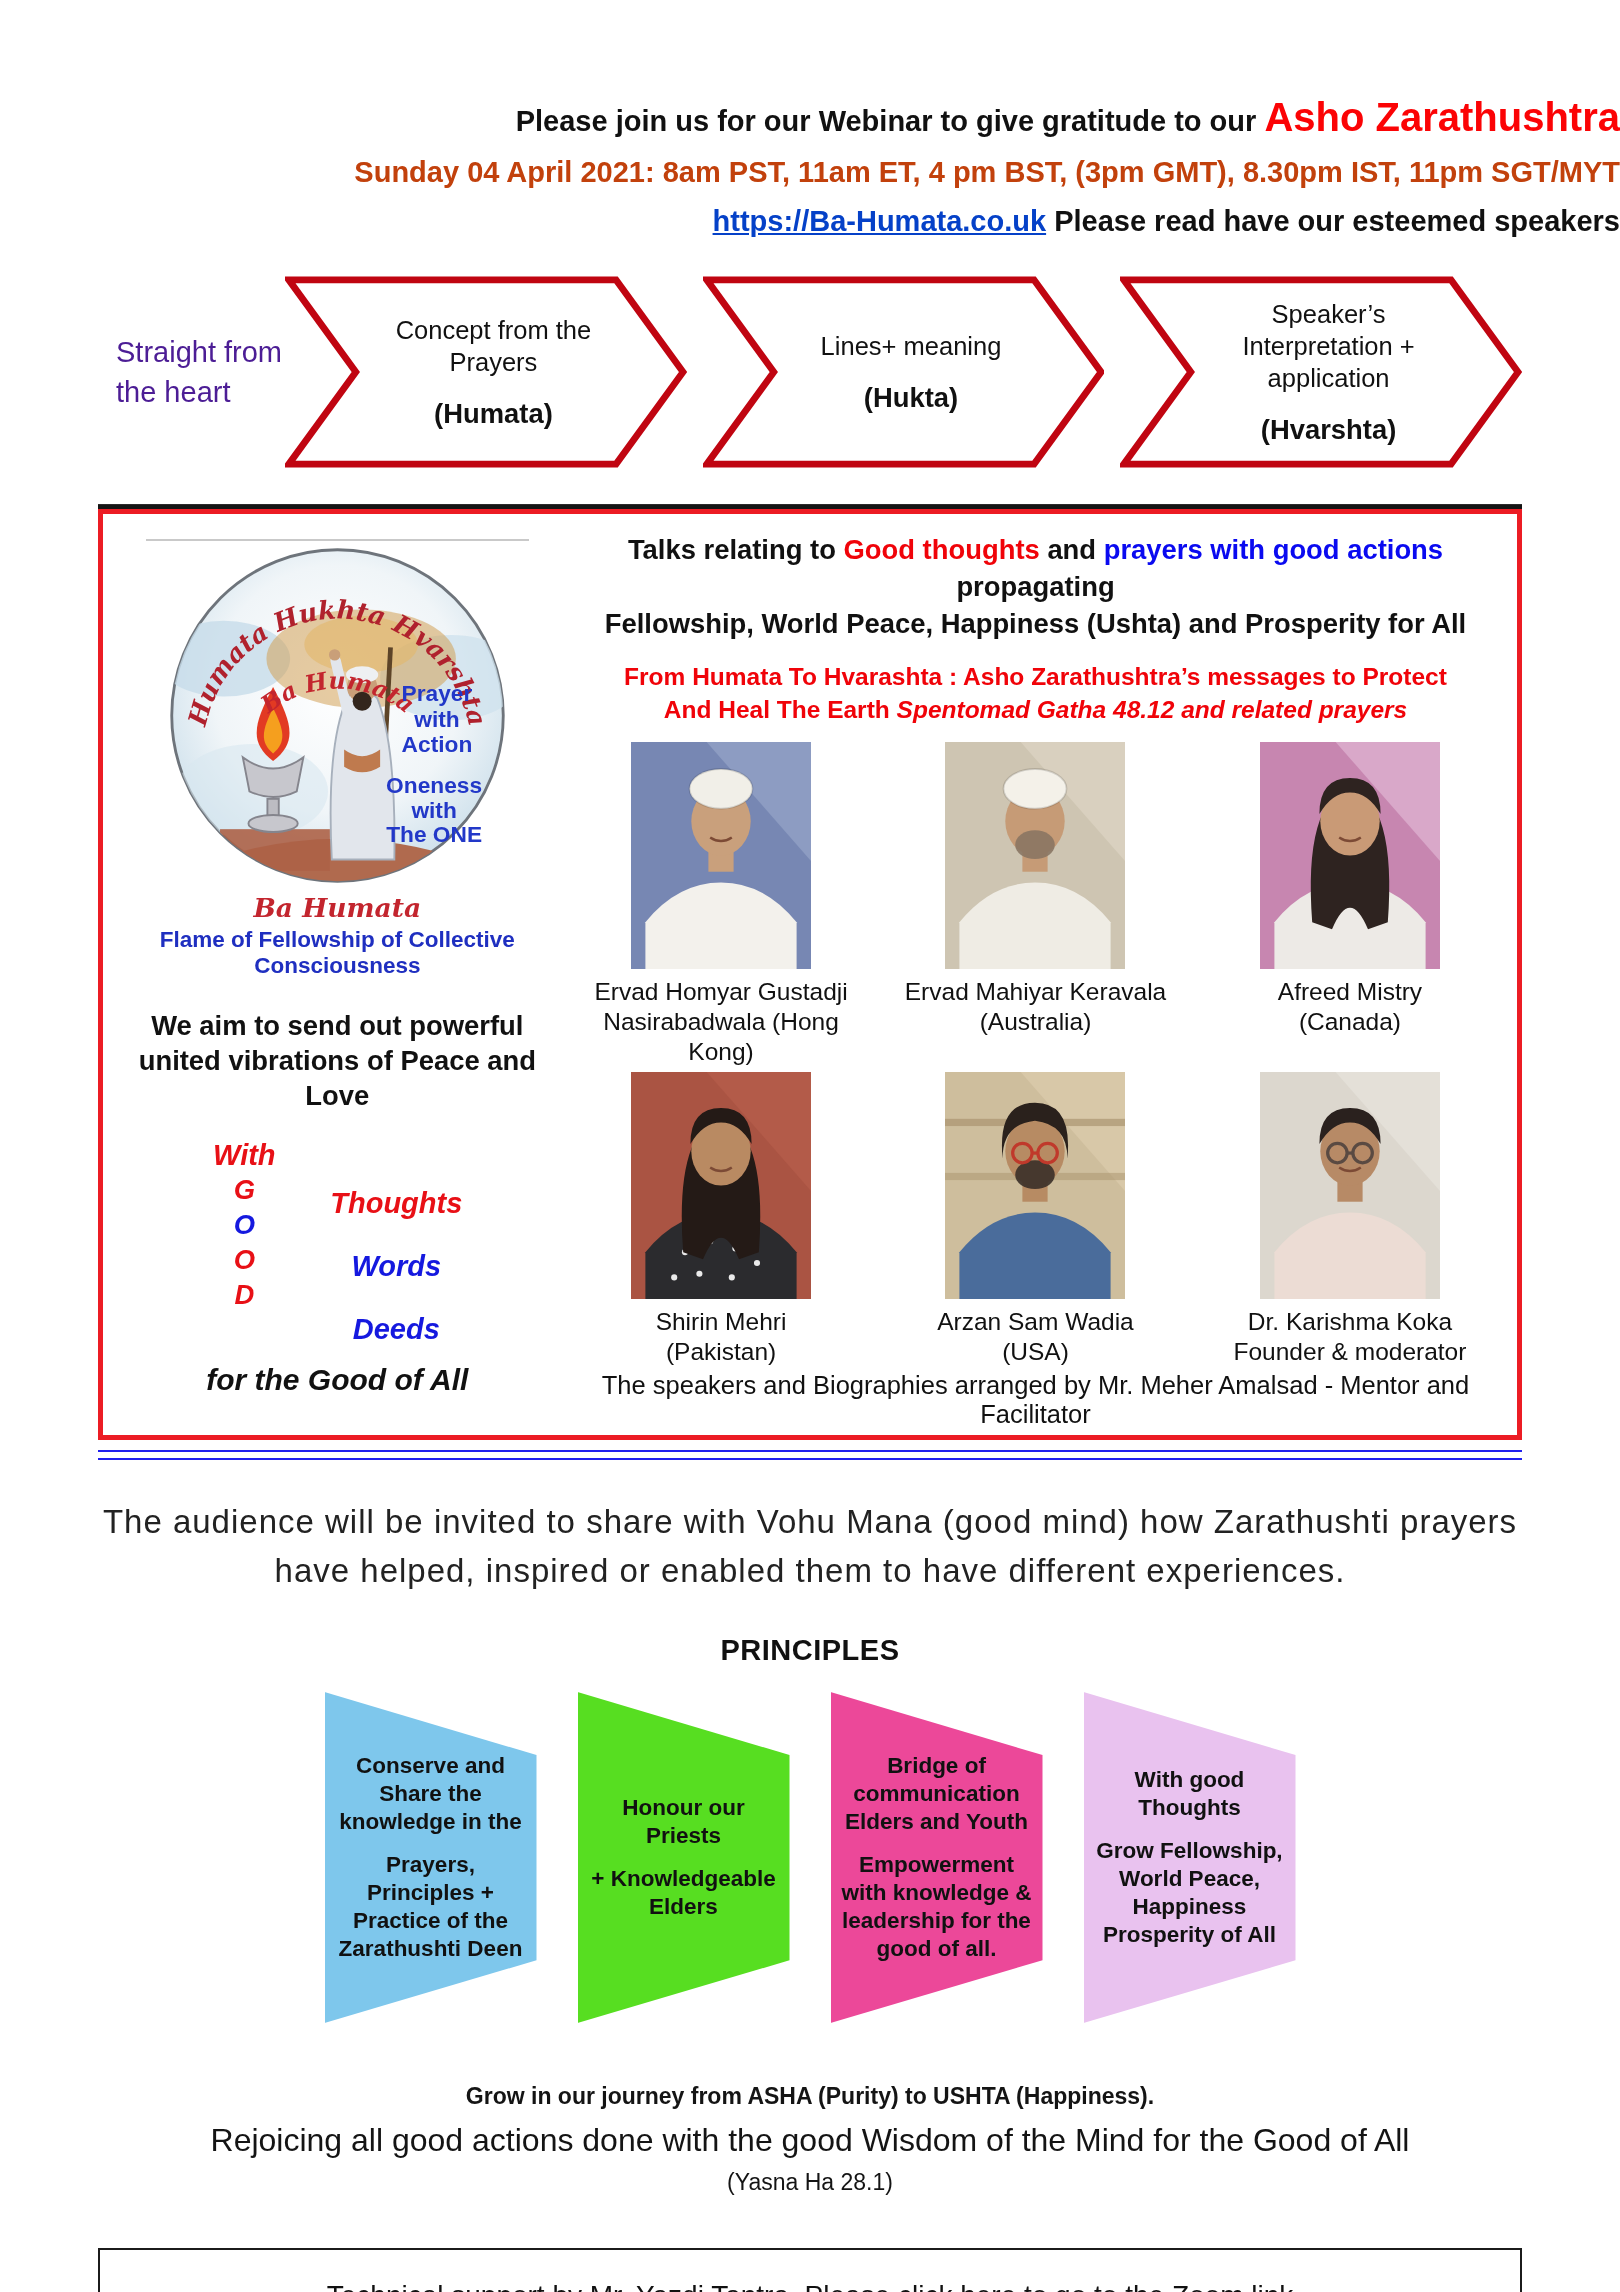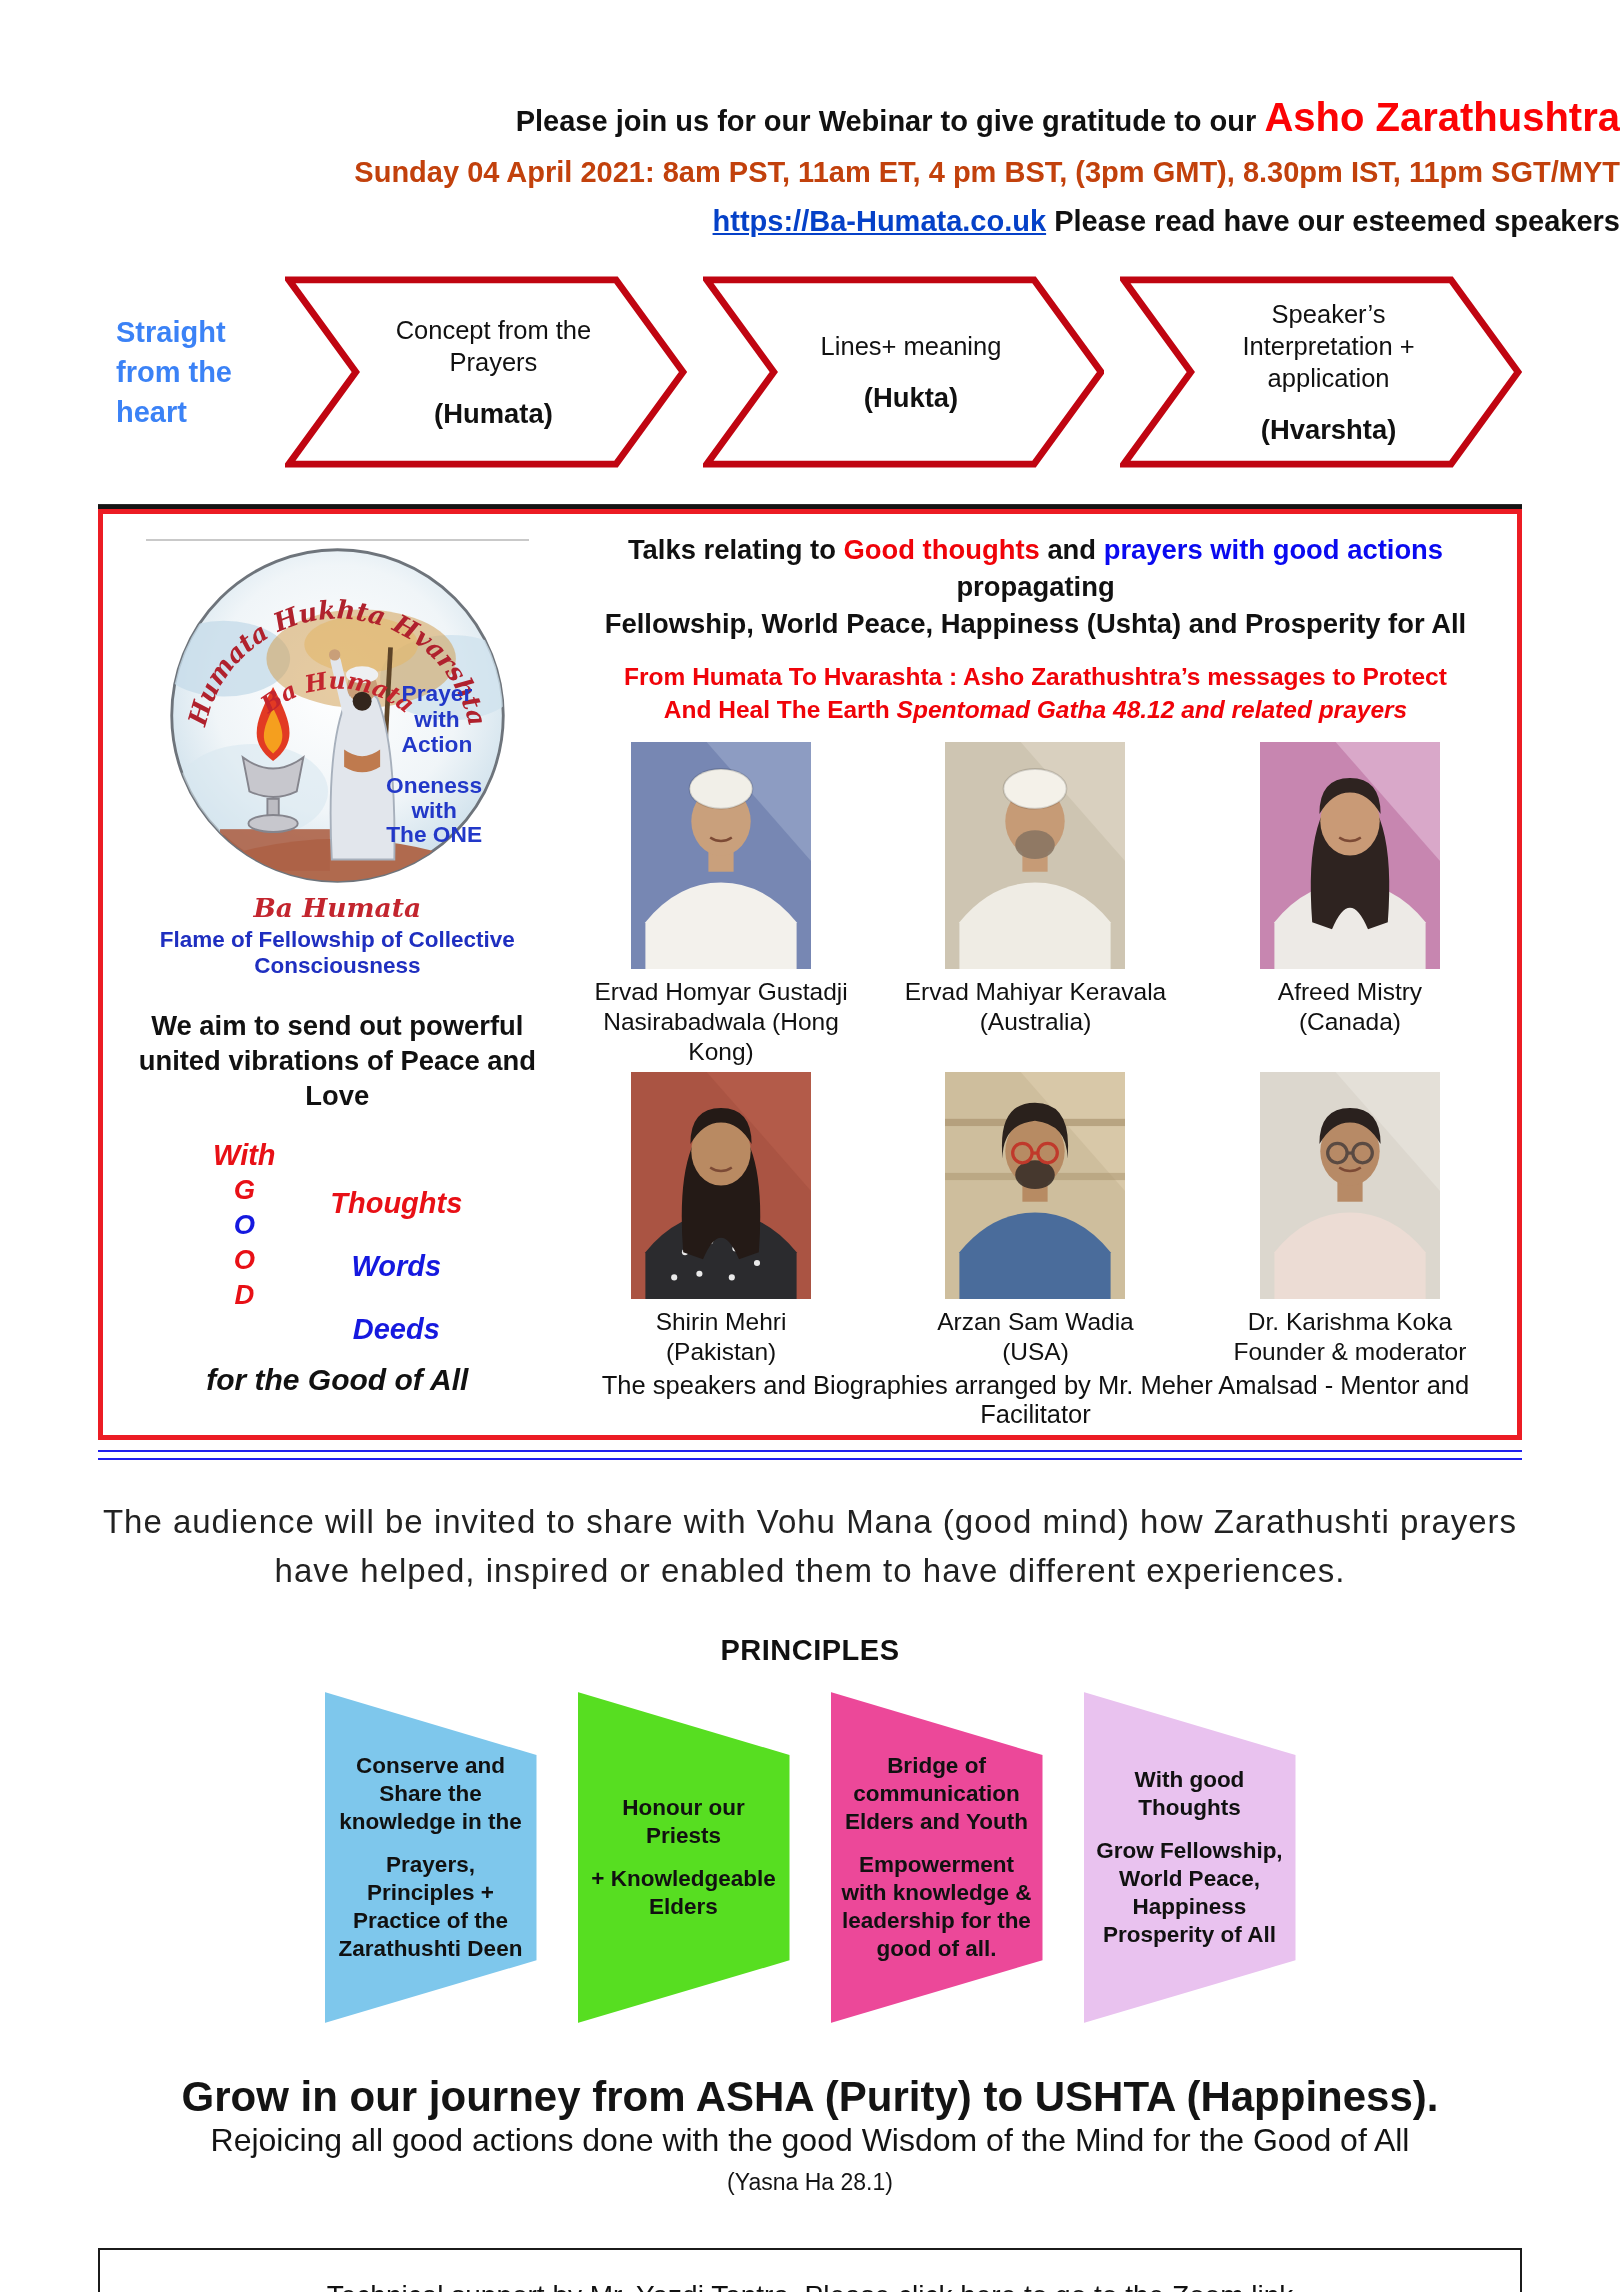--- a/index.html
+++ b/index.html
@@ -10,21 +10,21 @@
   }
   
   .header { padding-top:94px; text-align:right; line-height:47px; }
   .h-line1 { font-size:29px; font-weight:bold; color:#111; }
   .h-title { font-size:40px; font-weight:bold; color:#fb0305; }
   .h-line2 { font-size:29px; font-weight:bold; color:#c2410c; margin-top:3.9px; }
   .h-line3 { font-size:29px; font-weight:bold; color:#111; margin-top:2px; }
   .h-link  { color:#0541c8; text-decoration:underline; }
   
   .flow { display:flex; align-items:center; margin:29px 98px 0 116px; height:196px; }
-  .flow-lead { width:169px; font-size:29px; line-height:40px; color:#3b82f6; flex:none;font-weight:bold; }
+  .flow-lead { width:169px; font-size:29px; line-height:40px; color:#4c1d95; flex:none; }
   .chevs { display:flex; gap:15.7px; flex:1; height:192px; }
   .chev { position:relative; flex:1; height:192px; }
   .chev svg { position:absolute; inset:0; width:100%; height:100%; }
   .chev-text { position:absolute; inset:0; display:flex; flex-direction:column; justify-content:center;
                align-items:center; text-align:center; padding:0 69px 0 84px; }
   .chev-main { font-size:25.5px; line-height:32px; color:#111; }
   .chev-tag  { font-size:27.4px; font-weight:bold; color:#111; margin-top:19.6px; }
   
   .main-box { margin:39px 98px 0; border:5.9px solid #ec1c24; box-shadow:0 -4.9px 0 #141414;
               display:grid; grid-template-columns:453px 1fr; padding:7.8px 5.9px 3.9px 7.8px; }
@@ -66,21 +66,21 @@
                  color:#111; letter-spacing:0.5px; }
   
   .shapes { display:flex; justify-content:center; align-items:flex-start; gap:41px; margin-top:25.5px; }
   .shape { width:212px; height:331px; clip-path:polygon(0 0, 100% 19%, 100% 81%, 0 100%);
            display:flex; flex-direction:column; justify-content:center; align-items:center;
            text-align:center; padding:0 9.8px; }
   .shape p { font-size:22.5px; font-weight:bold; line-height:28px; color:#111; }
   .shape p + p { margin-top:15.7px; }
   
   .grow { margin-top:51px; text-align:center; }
-  .grow-l1 { font-size:42px; font-weight:bold; color:#141414; line-height:45px; }
+  .grow-l1 { font-size:23px; font-weight:bold; color:#141414; line-height:45px; }
   .grow-l2 { font-size:32px; color:#141414; line-height:43px; }
   .grow-l3 { font-size:23px; color:#141414; line-height:41px; }
   
   .support { margin:45px 98px 0; border:2.9px solid #1b1b1b; text-align:center;
              padding:23.5px 9.8px 25.5px; }
   .sup-l1 { font-size:28px; color:#111; line-height:43px; }
 </style>
 </head>
 <body>
 

